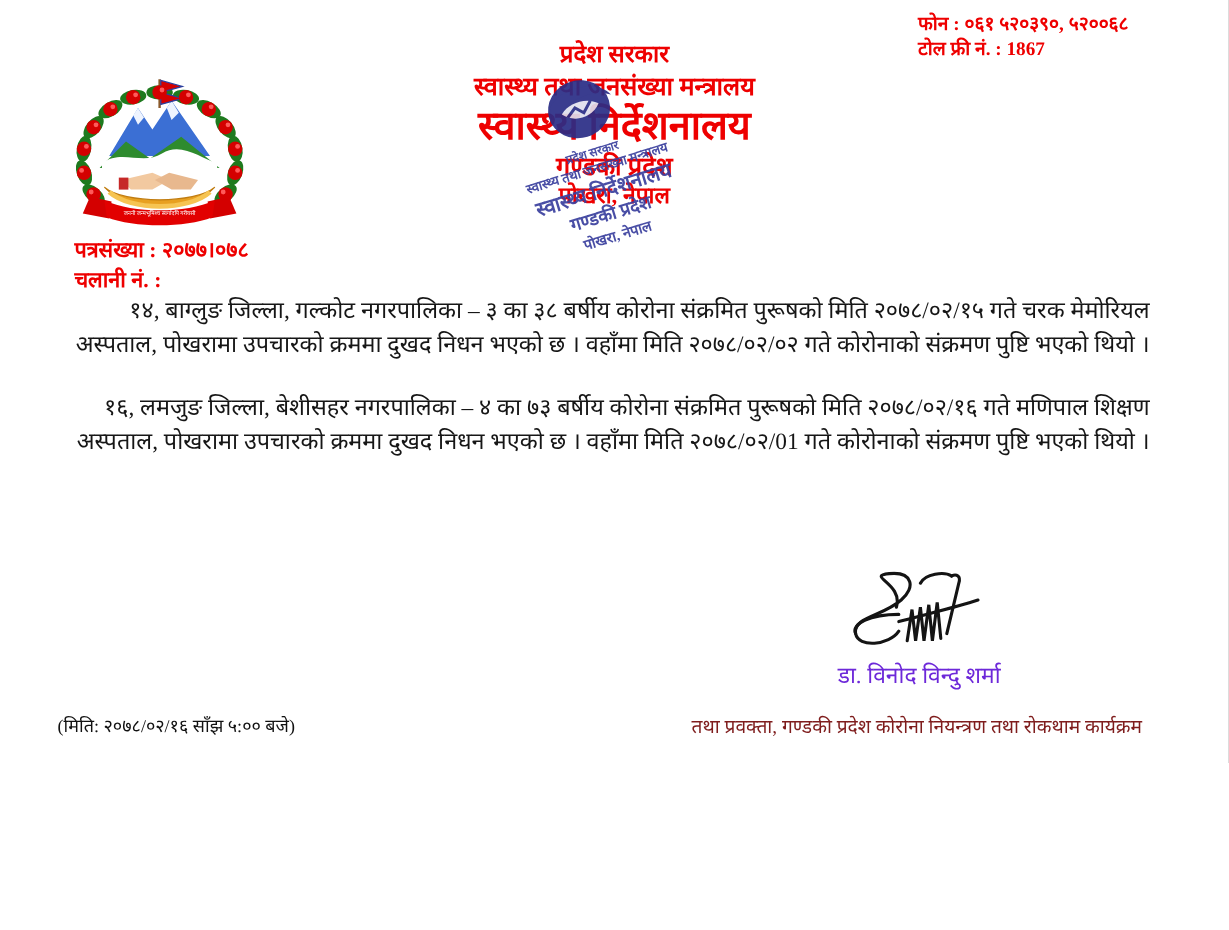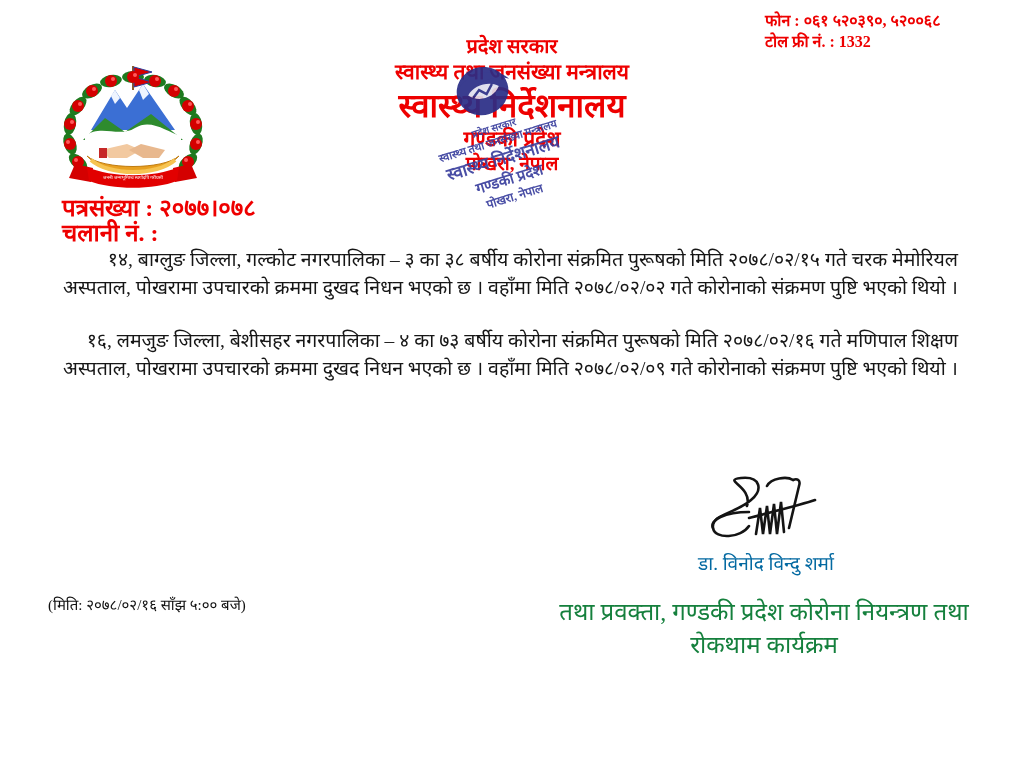--- a/index.html
+++ b/index.html
@@ -33,52 +33,52 @@
   }
   .stamp .s-blob { margin:0 auto; width:70px; height:62px; display:block; }
   .stamp .s0 { font-size:10px; line-height:13px; font-weight:bold; }
   .stamp .s1 { font-size:11px; line-height:15px; font-weight:bold; }
   .stamp .s2 { font-size:17px; line-height:22px; font-weight:bold; }
   .stamp .s3 { font-size:15px; line-height:20px; font-weight:bold; }
   .stamp .s4 { font-size:12px; line-height:17px; font-weight:bold; }
   
   .refblock {
     position:absolute; top:196px; left:62px;
-    color:#ee0000; font-weight:bold; font-size:24px; line-height:25px;
+    color:#ee0000; font-weight:bold; font-size:18px; line-height:25px;
   }
   
   .bodytext {
     position:absolute; top:246px; left:62px; width:896px;
     color:#161616; font-size:19.5px; line-height:28px; text-align:right;
   }
   .bodytext p { margin-bottom:25px; }
   
   .sigblock {
     position:absolute; top:476px; left:560px; width:412px; text-align:center;
-    color:#0369a1; font-size:19px; line-height:27px;
+    color:#6d28d9; font-size:19px; line-height:27px;
   }
   .sig-svg { display:block; margin:0 auto 2px auto; width:130px; height:72px; }
   
   .footer-date {
     position:absolute; top:594px; left:48px;
     color:#111; font-size:15px;
   }
   .footer-designation {
     position:absolute; top:594px; left:556px; width:416px; text-align:center;
-    color:#15803d; font-size:24px;
+    color:#7f1d1d; font-size:16px;
   }
 </style>
 </head>
 <body>
 
 <div class="page">
 
   <div class="contact">
     <div>फोन : ०६१ ५२०३९०, ५२००६८</div>
-    <div>टोल फ्री नं. : 1332</div>
+    <div>टोल फ्री नं. : 1867</div>
   </div>
 
   <div class="emblem">
     <svg viewBox="0 0 152 140" width="152" height="140">
 
       <g fill="#1e7a1e">
         <ellipse cx="21" cy="98" rx="11" ry="6" transform="rotate(40 21 98)"></ellipse>
         <ellipse cx="13" cy="80" rx="11" ry="6" transform="rotate(70 13 80)"></ellipse>
         <ellipse cx="13" cy="60" rx="11" ry="6" transform="rotate(100 13 60)"></ellipse>
         <ellipse cx="21" cy="42" rx="11" ry="6" transform="rotate(130 21 42)"></ellipse>
@@ -181,21 +181,21 @@
     <div class="s4">पोखरा, नेपाल</div>
   </div>
 
   <div class="refblock">
     <div>पत्रसंख्या  : २०७७।०७८</div>
     <div>चलानी नं. :</div>
   </div>
 
   <div class="bodytext">
     <p>१४, बाग्लुङ जिल्ला, गल्कोट नगरपालिका – ३ का ३८ बर्षीय कोरोना संक्रमित पुरूषको मिति २०७८/०२/१५ गते चरक मेमोरियल अस्पताल, पोखरामा उपचारको क्रममा दुखद निधन भएको छ । वहाँमा मिति २०७८/०२/०२ गते कोरोनाको संक्रमण पुष्टि भएको थियो ।</p>
-    <p>१६, लमजुङ जिल्ला, बेशीसहर नगरपालिका – ४ का ७३ बर्षीय कोरोना संक्रमित पुरूषको मिति २०७८/०२/१६ गते मणिपाल शिक्षण अस्पताल, पोखरामा उपचारको क्रममा दुखद निधन भएको छ । वहाँमा मिति २०७८/०२/०९ गते कोरोनाको संक्रमण पुष्टि भएको थियो ।</p>
+    <p>१६, लमजुङ जिल्ला, बेशीसहर नगरपालिका – ४ का ७३ बर्षीय कोरोना संक्रमित पुरूषको मिति २०७८/०२/१६ गते मणिपाल शिक्षण अस्पताल, पोखरामा उपचारको क्रममा दुखद निधन भएको छ । वहाँमा मिति २०७८/०२/01 गते कोरोनाको संक्रमण पुष्टि भएको थियो ।</p>
   </div>
 
   <div class="sigblock">
     <svg class="sig-svg" viewBox="0 0 130 72">
       <g fill="none" stroke="#141414" stroke-width="2.6" stroke-linecap="round">
         <path d="M46,30 C52,10 20,4 40,2 C60,0 62,14 50,24 C34,38 10,38 12,52 C14,64 40,62 48,50"></path>
         <path d="M12,52 C8,44 24,36 48,36"></path>
         <path d="M55,58 l4,-26 l3,26 l4,-28 l3,28 l4,-30 l3,30 l4,-32 l3,30"></path>
         <path d="M48,42 C70,36 96,30 114,24"></path>
         <path d="M92,4 C96,2 100,4 98,10 L88,52"></path>

